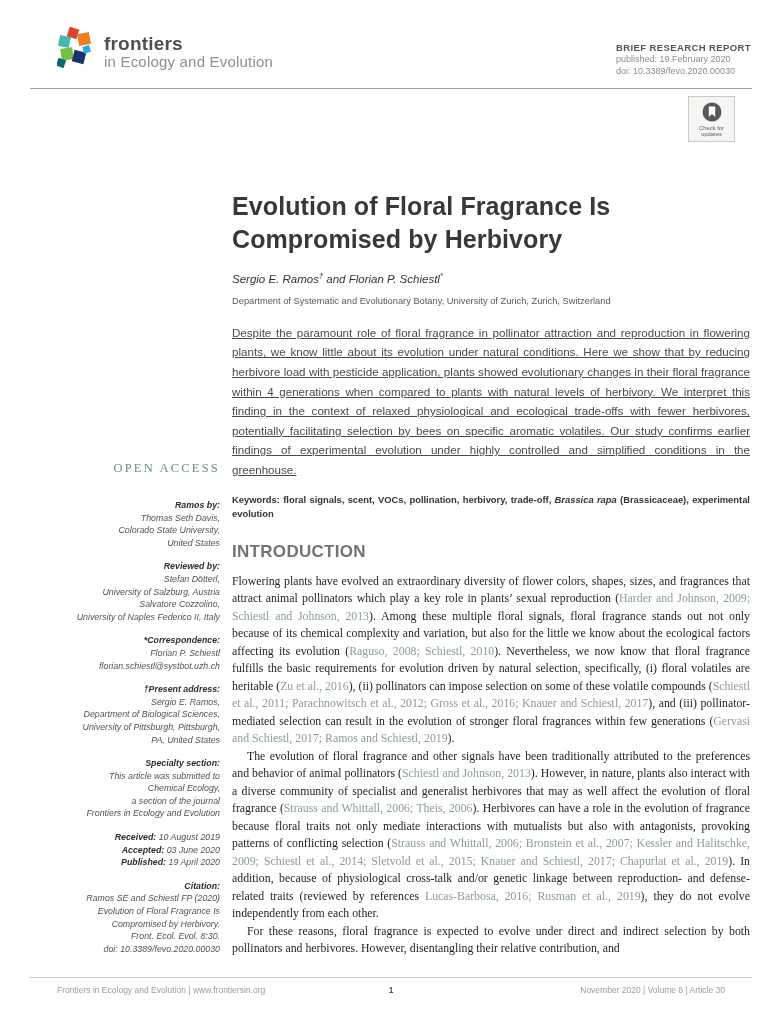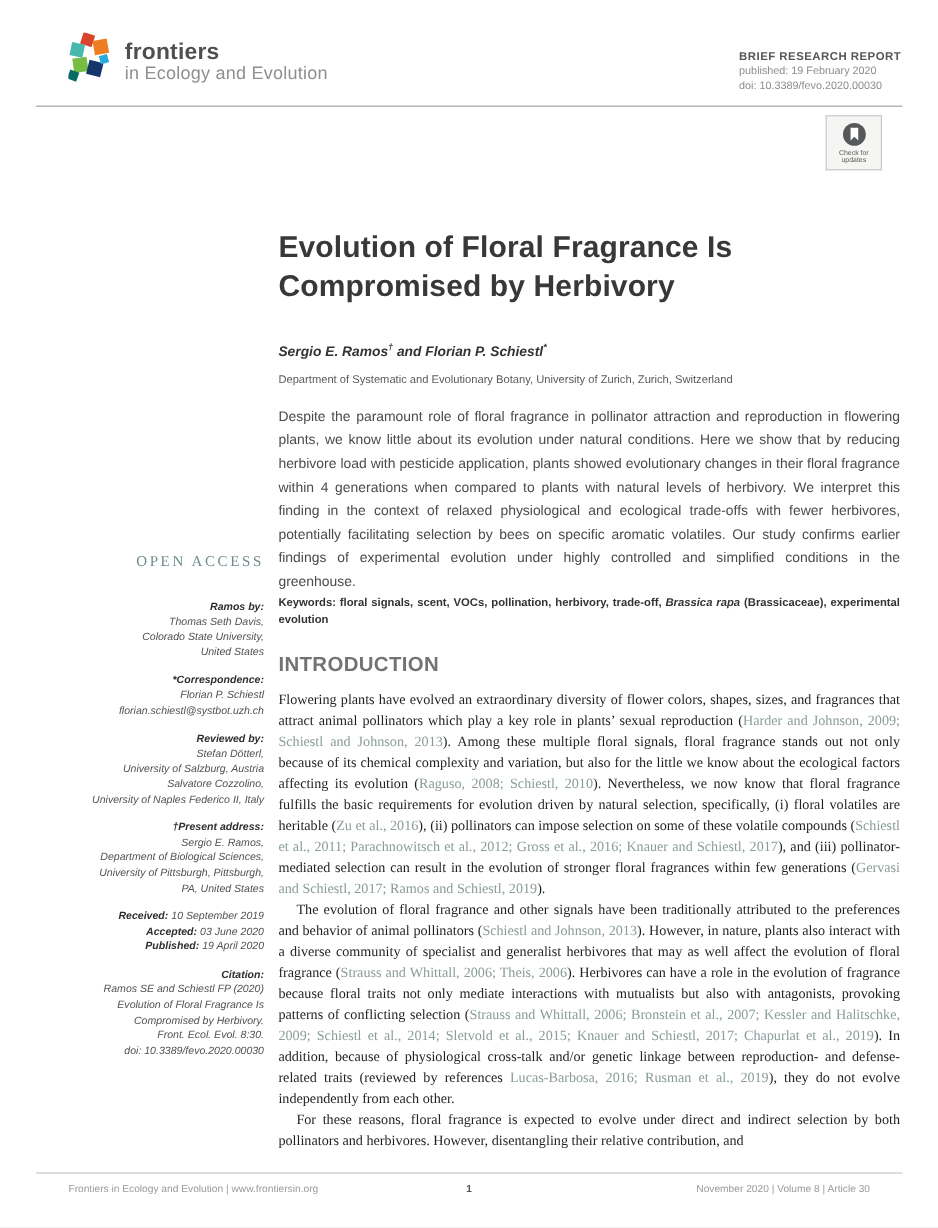--- a/index.html
+++ b/index.html
@@ -30,25 +30,25 @@
   .sidebar { position:absolute; left:40px; top:461px; width:180px; text-align:right; }
   .open-access {
     font-family:"Liberation Serif", serif; font-size:12.5px; letter-spacing:2.2px;
     color:#6e8c8e; margin-bottom:23px;
   }
   .sb-section { margin-bottom:11px; font-style:italic; font-size:8.8px; line-height:12.6px; color:#525252; }
   .sb-section .lbl { font-weight:700; color:#2e2e2e; }
   
   .content { position:absolute; left:232px; top:190px; width:518px; }
   .title { font-size:25px; line-height:33px; font-weight:700; color:#383838; letter-spacing:.1px; }
-  .authors { margin-top:29px; font-size:11.5px; font-weight:700; font-style:italic; color:#333; }
+  .authors { margin-top:15px; font-size:11.5px; font-weight:400; font-style:italic; color:#333; }
   .authors sup { font-size:7.5px; }
   .affiliation { margin-top:11px; font-size:9.3px; color:#5a5a5a; }
-  .abstract { margin-top:17px; font-size:11.6px; line-height:19.6px; color:#4a4a4a; text-align:justify; }
-  .keywords { font-size:9.4px; line-height:14px; font-weight:700; color:#333; text-align:justify; }
+  .abstract { margin-top:17px; font-size:11.6px; line-height:19.6px; color:#4a4a4a; text-align:justify;text-decoration:underline; }
+  .keywords { margin-top:13px; font-size:9.4px; line-height:14px; font-weight:700; color:#333; text-align:justify; }
   .keywords .i { font-style:italic; }
   .section-heading { margin-top:21px; font-size:17px; font-weight:700; color:#737373; letter-spacing:.3px; }
   .body-paragraphs { margin-top:11px; font-family:"Liberation Serif", serif; font-size:11.8px; line-height:17.5px; color:#1f1f1f; text-align:justify; }
   .para.indent { text-indent:15px; }
   .cite { color:#8a9c9a; }
   
   .footer {
     position:absolute; top:977px; left:30px; width:722px;
     border-top:1px solid #c9c9c9; padding-top:7px;
   }
@@ -97,40 +97,47 @@
   <aside class="sidebar">
     <div class="open-access">OPEN ACCESS</div>
     <div>
         <div class="sb-section">
           <div><span class="lbl">Ramos by:</span></div>
           <div><span>Thomas Seth Davis,</span></div>
           <div><span>Colorado State University,</span></div>
           <div><span>United States</span></div>
         </div>
         <div class="sb-section">
-          <div><span class="lbl">*Correspondence:</span></div>
-          <div><span>Florian P. Schiestl</span></div>
-          <div><span>florian.schiestl@systbot.uzh.ch</span></div>
-        </div>
-        <div class="sb-section">
           <div><span class="lbl">Reviewed by:</span></div>
           <div><span>Stefan Dötterl,</span></div>
           <div><span>University of Salzburg, Austria</span></div>
           <div><span>Salvatore Cozzolino,</span></div>
           <div><span>University of Naples Federico II, Italy</span></div>
+        </div>
+        <div class="sb-section">
+          <div><span class="lbl">*Correspondence:</span></div>
+          <div><span>Florian P. Schiestl</span></div>
+          <div><span>florian.schiestl@systbot.uzh.ch</span></div>
         </div>
         <div class="sb-section">
           <div><span class="lbl">†Present address:</span></div>
           <div><span>Sergio E. Ramos,</span></div>
           <div><span>Department of Biological Sciences,</span></div>
           <div><span>University of Pittsburgh, Pittsburgh,</span></div>
           <div><span>PA, United States</span></div>
         </div>
         <div class="sb-section">
-          <div><span class="lbl">Received: </span><span>10 September 2019</span></div>
+          <div><span class="lbl">Specialty section:</span></div>
+          <div><span>This article was submitted to</span></div>
+          <div><span>Chemical Ecology,</span></div>
+          <div><span>a section of the journal</span></div>
+          <div><span>Frontiers in Ecology and Evolution</span></div>
+        </div>
+        <div class="sb-section">
+          <div><span class="lbl">Received: </span><span>10 August 2019</span></div>
           <div><span class="lbl">Accepted: </span><span>03 June 2020</span></div>
           <div><span class="lbl">Published: </span><span>19 April 2020</span></div>
         </div>
         <div class="sb-section">
           <div><span class="lbl">Citation:</span></div>
           <div><span>Ramos SE and Schiestl FP (2020)</span></div>
           <div><span>Evolution of Floral Fragrance Is</span></div>
           <div><span>Compromised by Herbivory.</span></div>
           <div><span>Front. Ecol. Evol. 8:30.</span></div>
           <div><span>doi: 10.3389/fevo.2020.00030</span></div>

